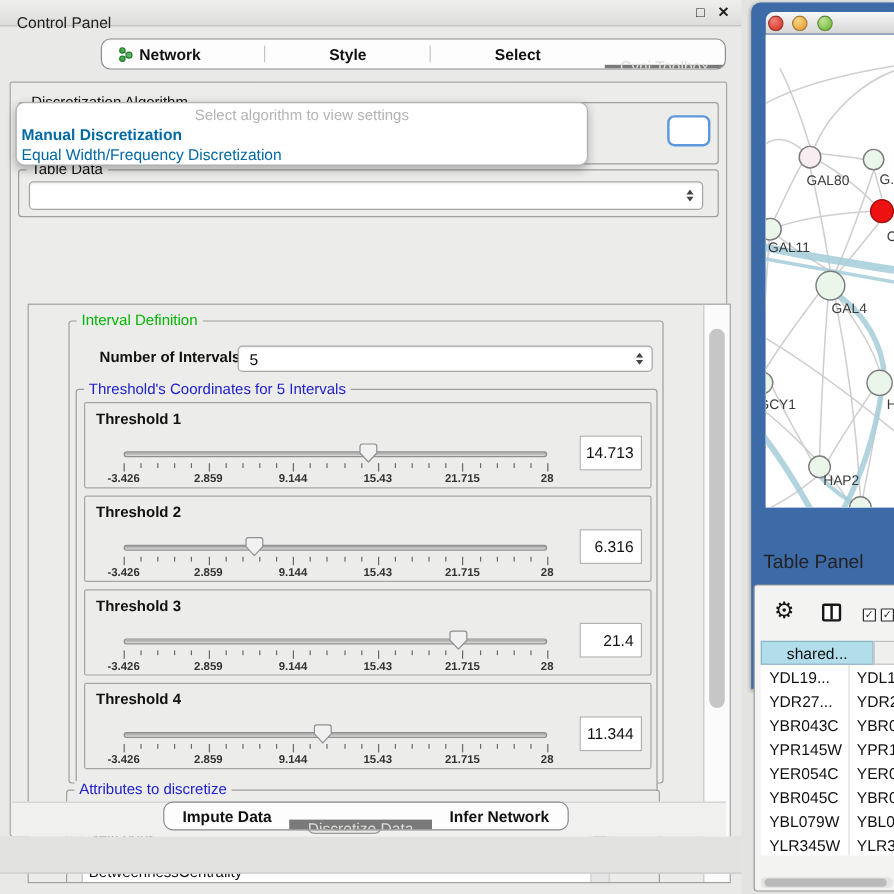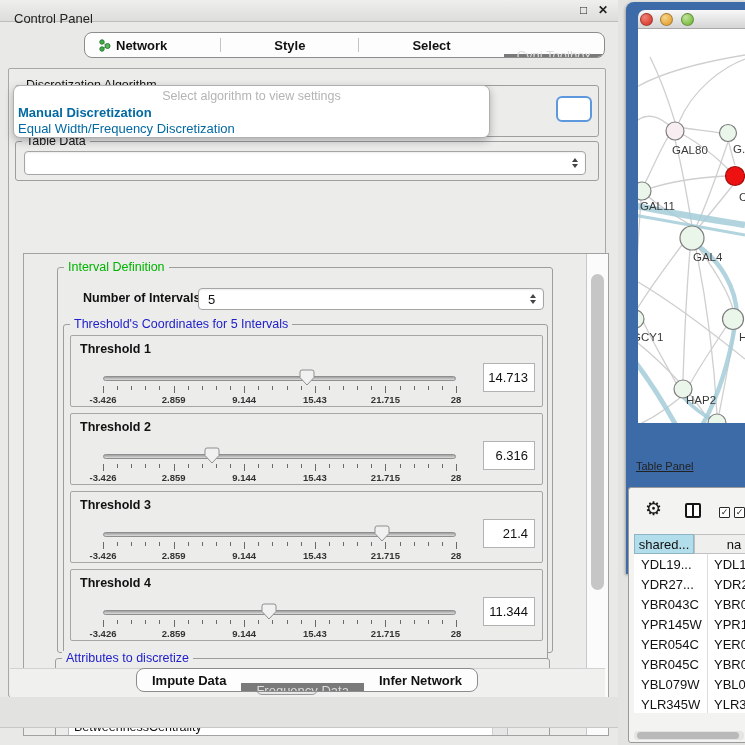--- a/index.html
+++ b/index.html
@@ -71,21 +71,21 @@
   
   .right-side{left:618px;top:0;width:127px;height:745px;background:#e3e3e1;}
   .net-window{position:absolute;left:8px;top:2px;width:119px;height:572px;background:var(--frame-blue);border-radius:8px 0 0 0;box-shadow:-1px 1px 3px rgba(0,0,0,.3);}
   .net-titlebar{position:absolute;left:12px;top:8px;width:107px;height:19px;background:linear-gradient(#f8f8f8,#d5d5d5);border-radius:7px 0 0 0;border-bottom:1px solid #a9a9a9;}
   .light{position:absolute;top:3px;width:13px;height:13px;border-radius:50%;border:1px solid rgba(0,0,0,.3);}
   .light.red{left:2px;background:radial-gradient(circle at 35% 30%,#f08379,#dd4437 70%);}
   .light.yellow{left:22px;background:radial-gradient(circle at 35% 30%,#f6d58a,#e8a83d 70%);}
   .light.green{left:43px;background:radial-gradient(circle at 35% 30%,#c2e39a,#7fc148 70%);}
   .net-content{position:absolute;left:12px;top:27px;width:107px;height:394px;background:#fff;overflow:hidden;}
 
-  .tp-bar-text{left:18px;top:460px;font-size:11px;color:#222;text-decoration:underline;}
+  .tp-bar-text{left:18px;top:460px;font-size:16px;color:#222;}
   .table-panel{position:absolute;left:10px;top:487px;width:120px;height:256px;background:#f3f3f1;border:1px solid #9a9a9a;border-radius:3px;}
   .gear{position:absolute;left:16px;top:9px;font-size:19px;color:#161616;}
   .col-icon{position:absolute;left:56px;top:15px;width:16px;height:15px;border:2px solid #161616;border-radius:2px;background:#fff;}
   .col-icon::after{content:"";position:absolute;left:5px;top:0;width:2px;height:11px;background:#161616;}
   .cb-icon{position:absolute;top:19px;width:11px;height:11px;border:1.5px solid #2a2a2a;border-radius:1px;background:#fff;font-size:9px;line-height:9px;text-align:center;color:#222;}
   .tbl{position:absolute;left:5px;top:46px;width:112px;background:#fff;}
   .tbl-header{display:flex;height:20px;}
   .tbl-hcell{font-size:13px;color:#111;display:flex;align-items:center;justify-content:center;border:1px solid #c0c0c0;}
   .tbl-hcell.sel{background:var(--header-blue);border-color:#8fb5c4;}
   .tbl-hcell.plain{background:#efefed;}
@@ -363,21 +363,21 @@
       <div class="popup-opt first">Manual Discretization</div>
       <div class="popup-opt second">Equal Width/Frequency Discretization</div>
     </div>
 
     <div class="abs" style="left:0;top:697px;width:618px;height:31px;background:#e2e2e0;border-bottom:1px solid #c8c8c8;"></div>
     <div class="abs segbar bottom-tabbar" id="bottomTabs">
         <div class="seg">
           <span>Impute Data</span>
         </div>
         <div class="seg selected">
-          <span>Frequency Data</span>
+          <span>Discretize Data</span>
         </div>
         <div class="seg">
           <span>Infer Network</span>
         </div>
       </div>
   </div>
 
   <div class="abs right-side">
 
     <div class="net-window">
@@ -442,21 +442,21 @@
     <span class="abs tp-bar-text">Table Panel</span>
 
     <div class="table-panel">
       <span class="gear">⚙</span>
       <span class="col-icon"></span>
       <span class="cb-icon" style="left:90px;">✓</span>
       <span class="cb-icon" style="left:105px;">✓</span>
 
       <div class="tbl">
         <div class="tbl-header" id="tblHeader">
-            <div class="tbl-hcell sel" style="width: 60px; flex: 0 0 auto;">shared...</div>
+            <div class="tbl-hcell sel" style="width: 94px; flex: 0 0 auto;">shared...</div>
             <div class="tbl-hcell plain" style="width: 80px; flex: 0 0 auto;">na</div>
           </div>
         <div class="tbl-rows" id="tblRows">
             <div class="tbl-row">
               <div class="tbl-cell c1">YDL19...</div>
               <div class="tbl-cell c2">YDL1</div>
             </div>
             <div class="tbl-row">
               <div class="tbl-cell c1">YDR27...</div>
               <div class="tbl-cell c2">YDR2</div>

